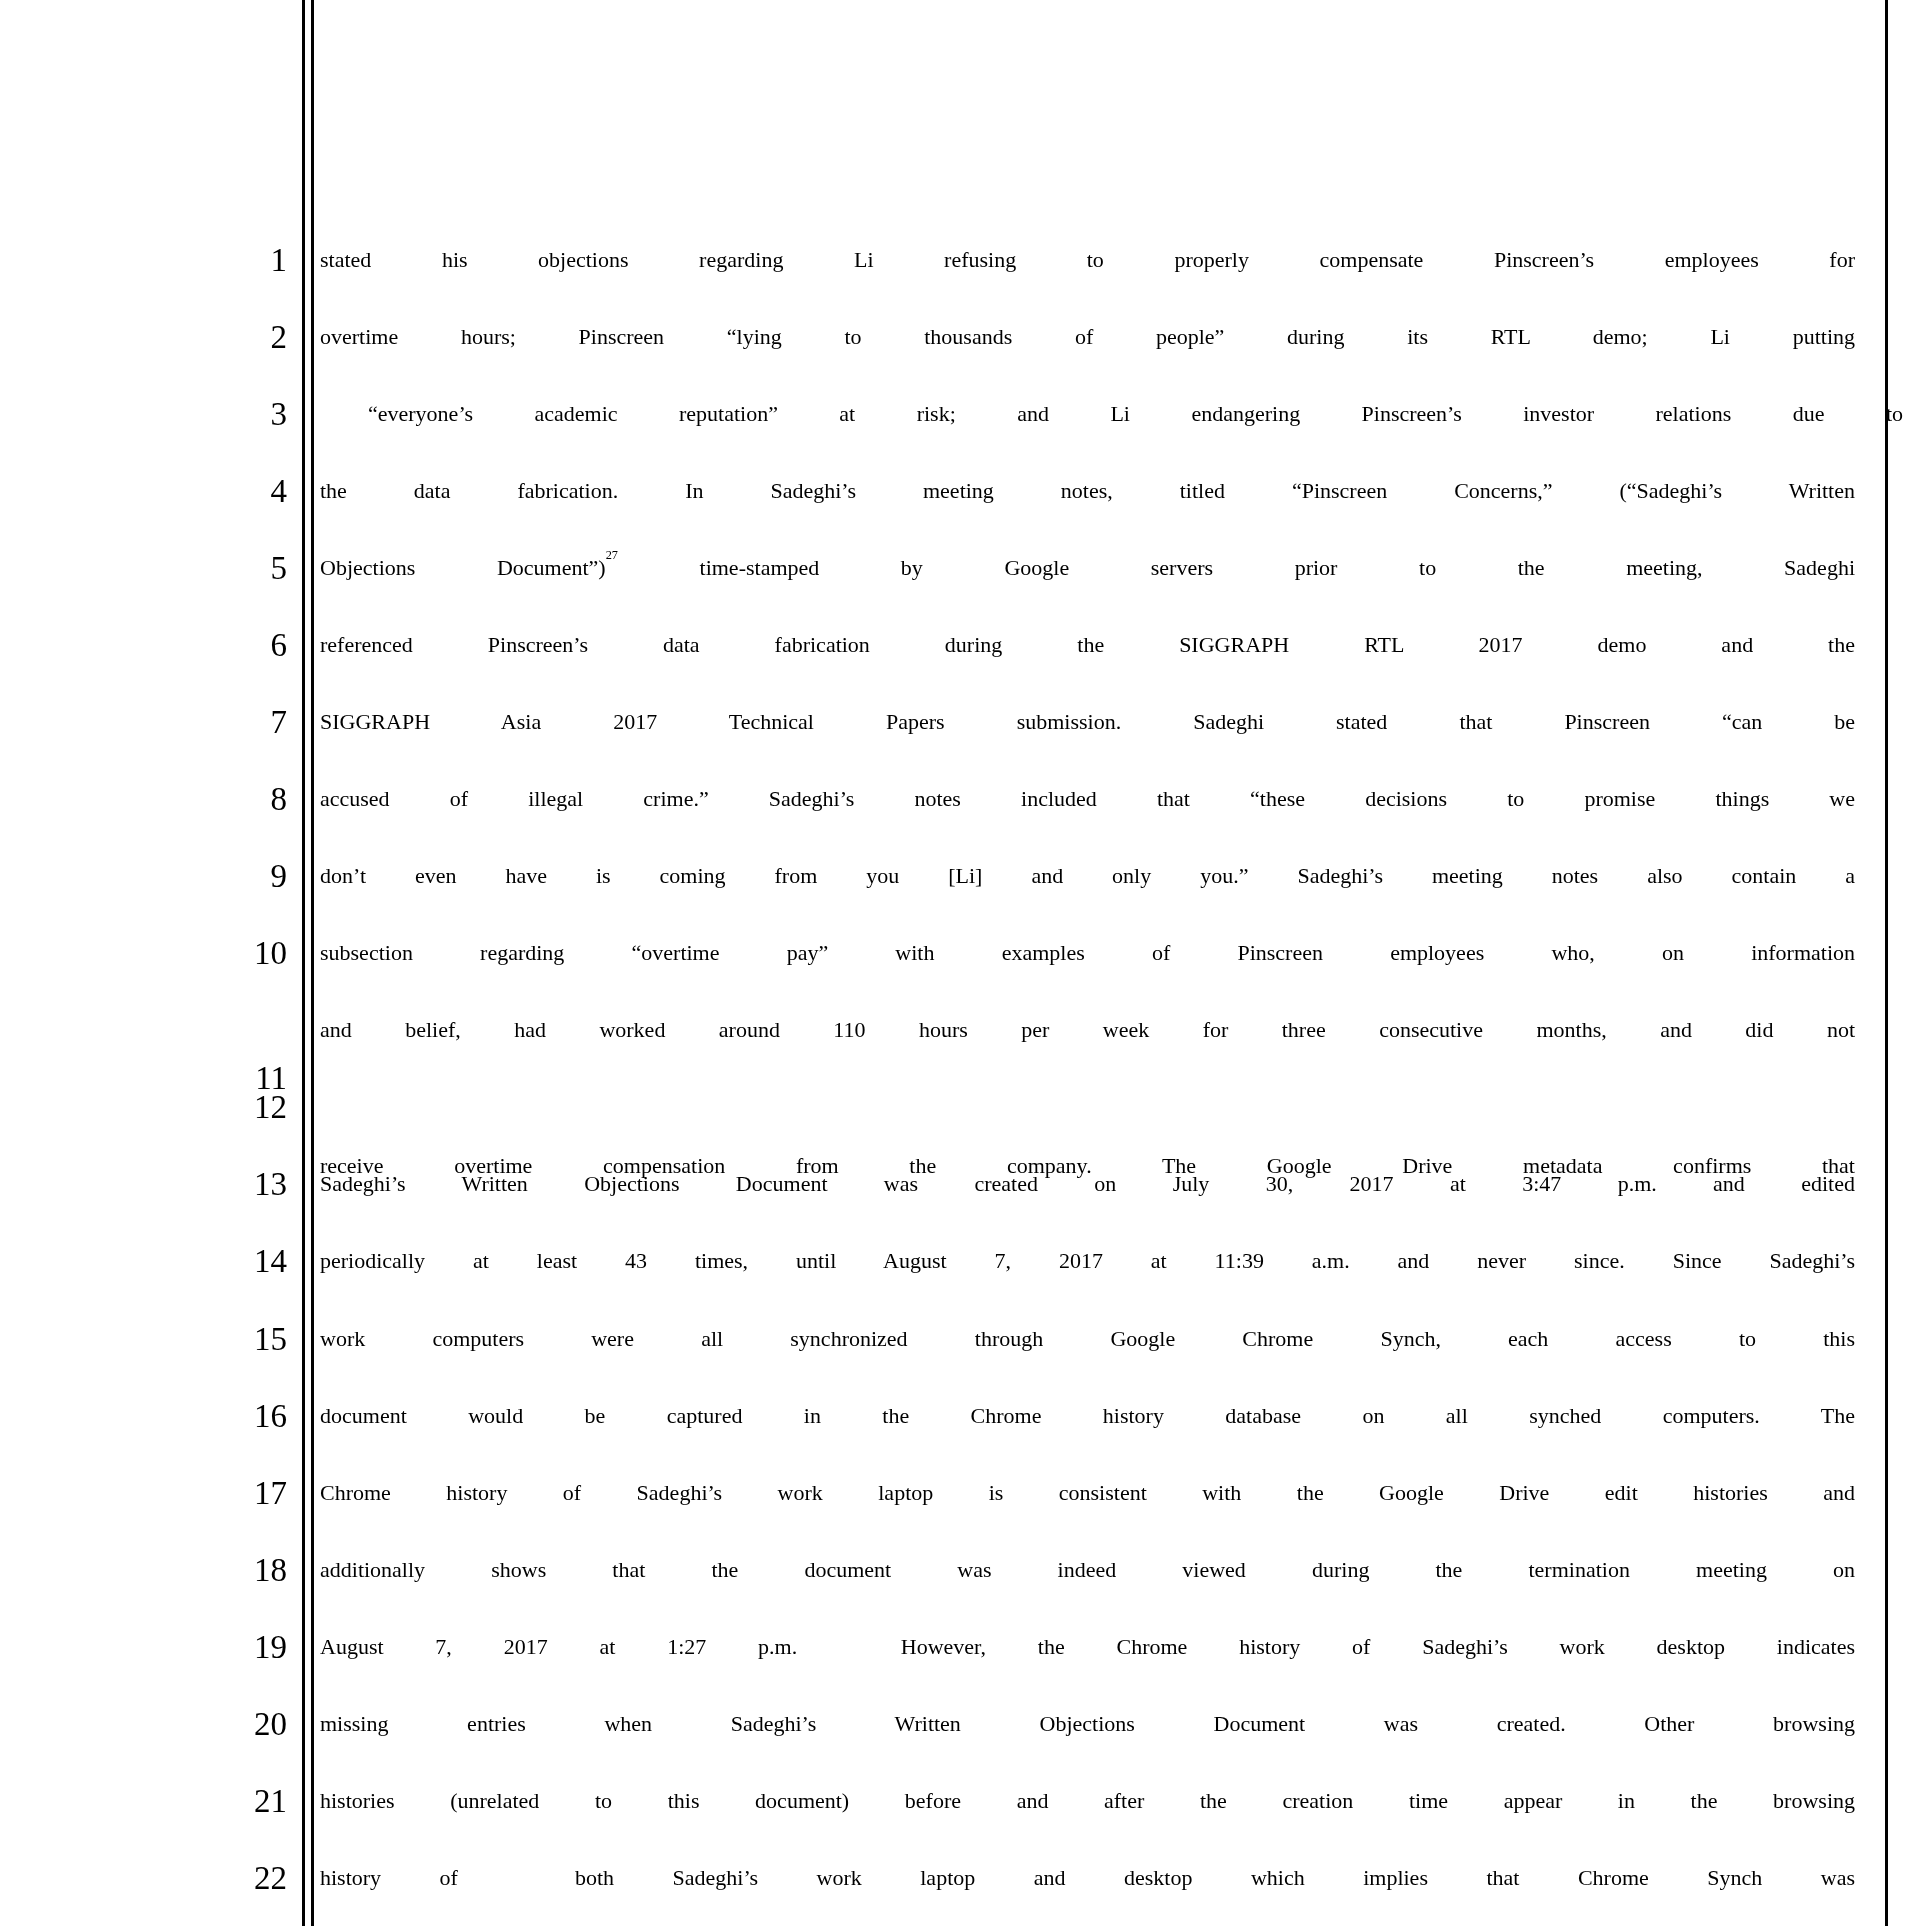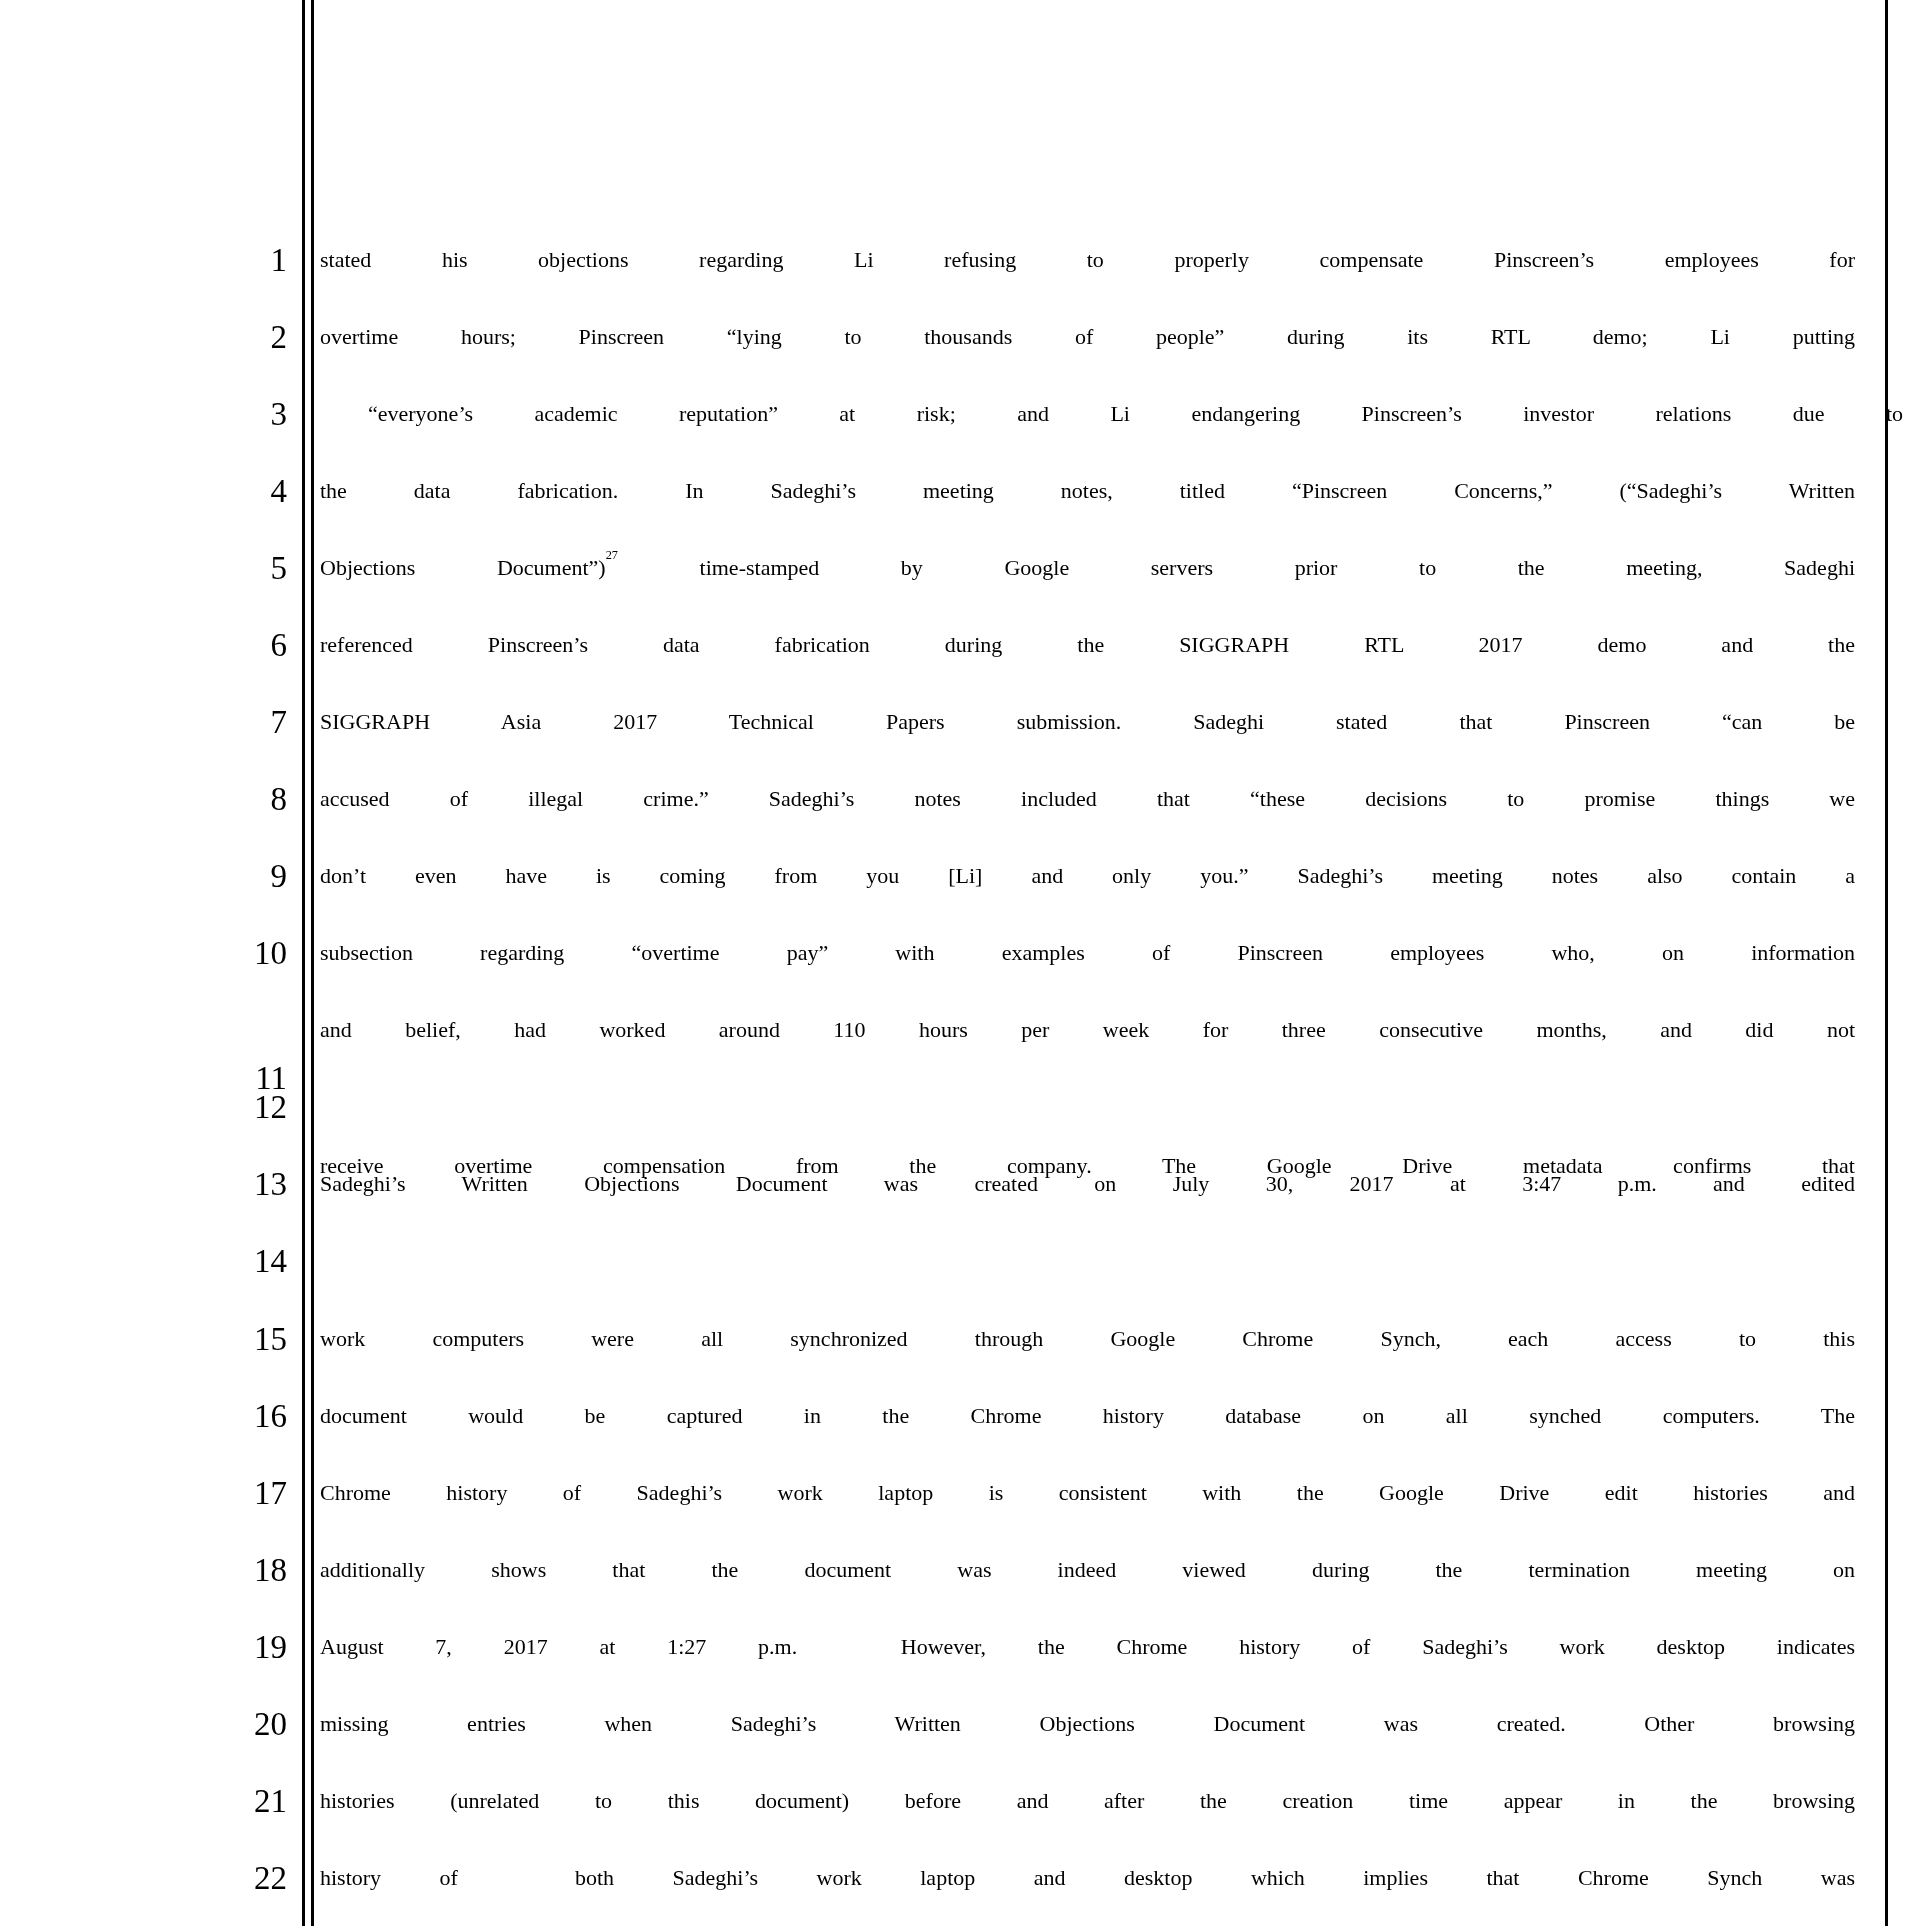--- a/index.html
+++ b/index.html
@@ -87,20 +87,21 @@
     <div class="bodyline" style="top: 468px;">the data fabrication. In Sadeghi’s meeting notes, titled “Pinscreen Concerns,” (“Sadeghi’s Written</div>
     <div class="bodyline" style="top: 545px;">Objections Document”)<sup class="fnref">27</sup> time-stamped by Google servers prior to the meeting, Sadeghi</div>
     <div class="bodyline" style="top: 622px;">referenced Pinscreen’s data fabrication during the SIGGRAPH RTL 2017 demo and the</div>
     <div class="bodyline" style="top: 699px;">SIGGRAPH Asia 2017 Technical Papers submission. Sadeghi stated that Pinscreen “can be</div>
     <div class="bodyline" style="top: 776px;">accused of illegal crime.” Sadeghi’s notes included that “these decisions to promise things we</div>
     <div class="bodyline" style="top: 853px;">don’t even have is coming from you [Li] and only you.” Sadeghi’s meeting notes also contain a</div>
     <div class="bodyline" style="top: 930px;">subsection regarding “overtime pay” with examples of Pinscreen employees who, on information</div>
     <div class="bodyline" style="top: 1007px;">and belief, had worked around 110 hours per week for three consecutive months, and did not</div>
     <div class="bodyline" style="top: 1117px; margin-top: 26px;">receive overtime compensation from the company. The Google Drive metadata confirms that</div>
     <div class="bodyline" style="top: 1161px;">Sadeghi’s Written Objections Document was created on July 30, 2017 at 3:47&nbsp;p.m. and edited</div>
+    <div class="bodyline" style="top: 1238px;">periodically at least 43 times, until August 7, 2017 at 11:39 a.m. and never since. Since Sadeghi’s</div>
     <div class="bodyline" style="top: 1316px;">work computers were all synchronized through Google Chrome Synch, each access to this</div>
     <div class="bodyline" style="top: 1393px;">document would be captured in the Chrome history database on all synched computers. The</div>
     <div class="bodyline" style="top: 1470px;">Chrome history of Sadeghi’s work laptop is consistent with the Google Drive edit histories and</div>
     <div class="bodyline" style="top: 1547px;">additionally shows that the document was indeed viewed during the termination meeting on</div>
     <div class="bodyline" style="top: 1624px;">August 7, 2017 at 1:27 p.m.&nbsp; However, the Chrome history of Sadeghi’s work desktop indicates</div>
     <div class="bodyline" style="top: 1701px;">missing entries when Sadeghi’s Written Objections Document was created. Other browsing</div>
     <div class="bodyline" style="top: 1778px;">histories (unrelated to this document) before and after the creation time appear in the browsing</div>
     <div class="bodyline" style="top: 1855px;">history of&nbsp; both Sadeghi’s work laptop and desktop which implies that Chrome Synch was</div>
   </div>
 

